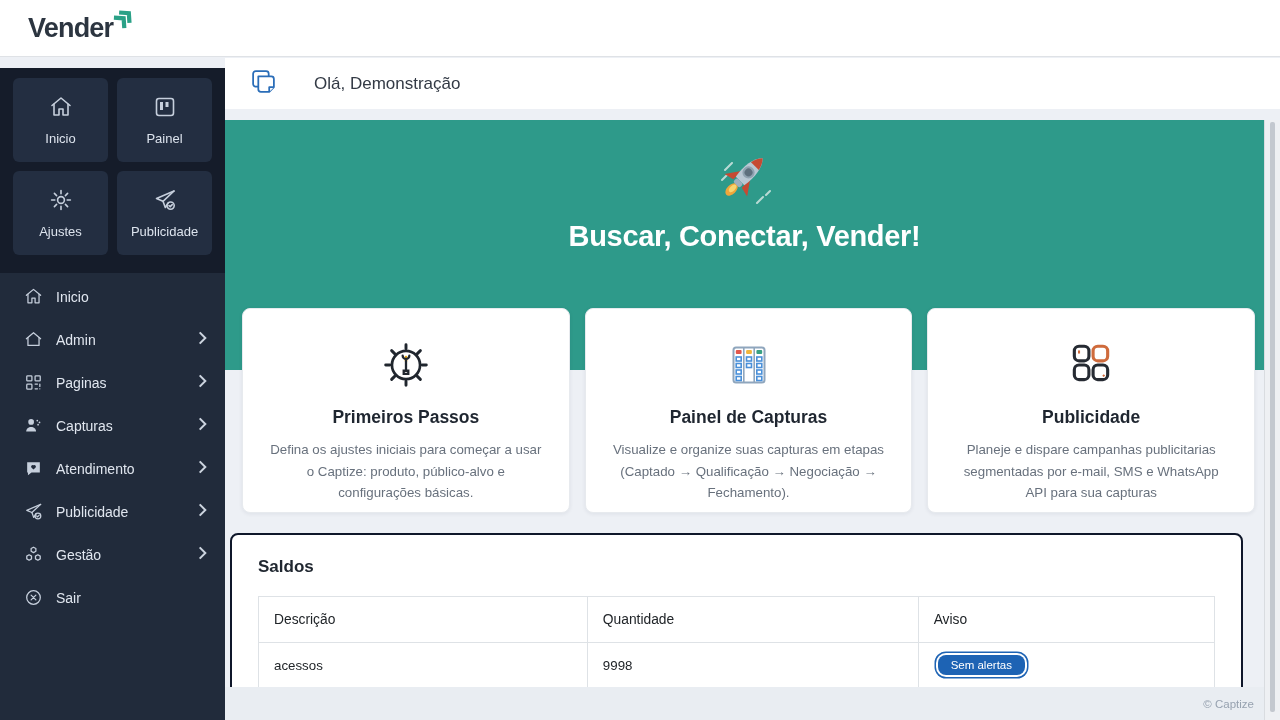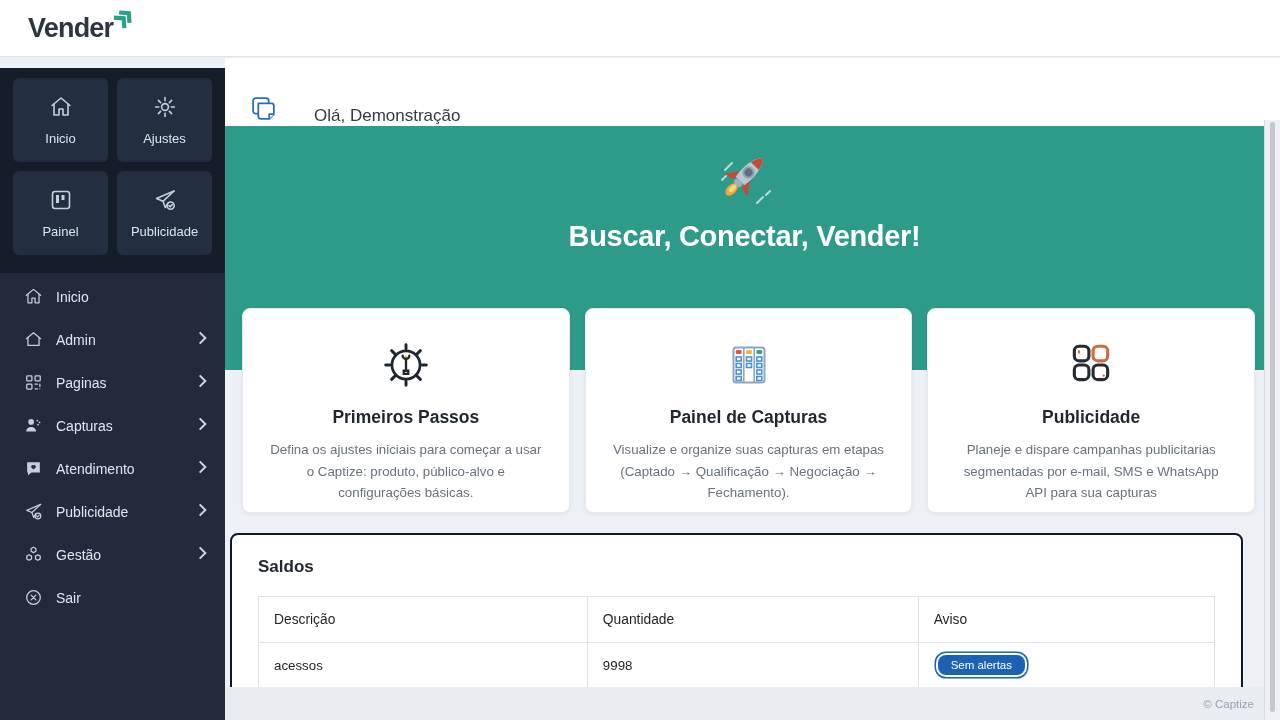--- a/index.html
+++ b/index.html
@@ -19,22 +19,22 @@
           align-items:center; justify-content:center; gap:9px; color:#dce3ed; font-size:13px; cursor:pointer; }
   .menu { padding-top:2px; }
   .menu-item { height:43px; display:flex; align-items:center; padding:0 18px 0 23px; color:#e0e6ef;
                font-size:14px; cursor:pointer; }
   .mi-icon { width:20px; height:20px; margin-right:13px; display:flex; align-items:center; justify-content:center; }
   .mi-label { flex:1; }
   .s-ic { stroke:#c6cfdc; fill:none; stroke-width:1.6; stroke-linecap:round; stroke-linejoin:round; }
   .s-fill { fill:#c6cfdc; stroke:none; }
 
   
-  .main-topbar { position:absolute; left:225px; top:58px; width:1055px; height:68px; background:#fff;
-                 display:flex; align-items:flex-end; padding-left:25px; z-index:2; }
+  .main-topbar { position:absolute; left:225px; top:58px; width:1055px; height:51px; background:#fff;
+                 display:flex; align-items:center; padding-left:25px; z-index:2; }
   .greeting { margin-left:37px; font-size:17px; color:#333a45; }
 
   .hero { position:absolute; left:225px; top:120px; width:1039px; height:250px; background:#2E9A8A;
           display:flex; flex-direction:column; align-items:center; padding-top:26px; z-index:1; }
   .hero-title { margin-top:6px; font-size:29px; font-weight:bold; color:#fff; letter-spacing:-0.3px; }
 
   .cards-row { position:absolute; left:242px; top:308px; width:1013px; display:flex; gap:15px; z-index:2; }
   .card { flex:1; height:205px; background:#fff; border:1px solid #e7eaee; border-radius:8px;
           box-shadow:0 1px 4px rgba(20,30,50,.07); padding:24px 26px 0; text-align:center; }
   .card-icon { height:64px; display:flex; align-items:center; justify-content:center; margin-bottom:10px; }
@@ -88,36 +88,36 @@
           <path d="M3 10.5 L12 3 L21 10.5"></path>
             <path d="M5 9.2 V20 h5 v-6 h4 v6 h5 V9.2"></path>
         </svg>
       </span>
       <span>Inicio</span>
     </div>
 
     <div class="tile">
       <span>
         <svg width="24" height="24" viewBox="0 0 24 24" class="s-ic">
-          <circle cx="12" cy="12" r="3.4"></circle>
-          <path d="M12 2.6 v3.2 M12 18.2 v3.2 M2.6 12 h3.2 M18.2 12 h3.2 M5.4 5.4 l2.2 2.2 M16.4 16.4 l2.2 2.2 M18.6 5.4 l-2.2 2.2 M7.6 16.4 l-2.2 2.2"></path>
-        </svg>
-      </span>
-      <span>Ajustes</span>
-    </div>
-
-    <div class="tile">
-      <span>
-        <svg width="24" height="24" viewBox="0 0 24 24" class="s-ic">
           <rect x="3.5" y="3.5" width="17" height="17" rx="2.5"></rect>
           <rect x="7" y="7" width="3" height="8" class="s-fill"></rect>
           <rect x="12.5" y="7" width="3" height="5" class="s-fill"></rect>
         </svg>
       </span>
       <span>Painel</span>
+    </div>
+
+    <div class="tile">
+      <span>
+        <svg width="24" height="24" viewBox="0 0 24 24" class="s-ic">
+          <circle cx="12" cy="12" r="3.4"></circle>
+          <path d="M12 2.6 v3.2 M12 18.2 v3.2 M2.6 12 h3.2 M18.2 12 h3.2 M5.4 5.4 l2.2 2.2 M16.4 16.4 l2.2 2.2 M18.6 5.4 l-2.2 2.2 M7.6 16.4 l-2.2 2.2"></path>
+        </svg>
+      </span>
+      <span>Ajustes</span>
     </div>
 
     <div class="tile">
       <span>
         <svg width="24" height="24" viewBox="0 0 24 24" class="s-ic">
           <path d="M21 3 L3.5 10.5 l6.5 2.8 2.3 6.2 3-4.6"></path>
             <path d="M21 3 L10 13.3"></path>
           <circle cx="17.6" cy="17.6" r="3.6"></circle>
             <path d="M16 17.6 l1.2 1.2 2-2.2"></path>
         </svg>

